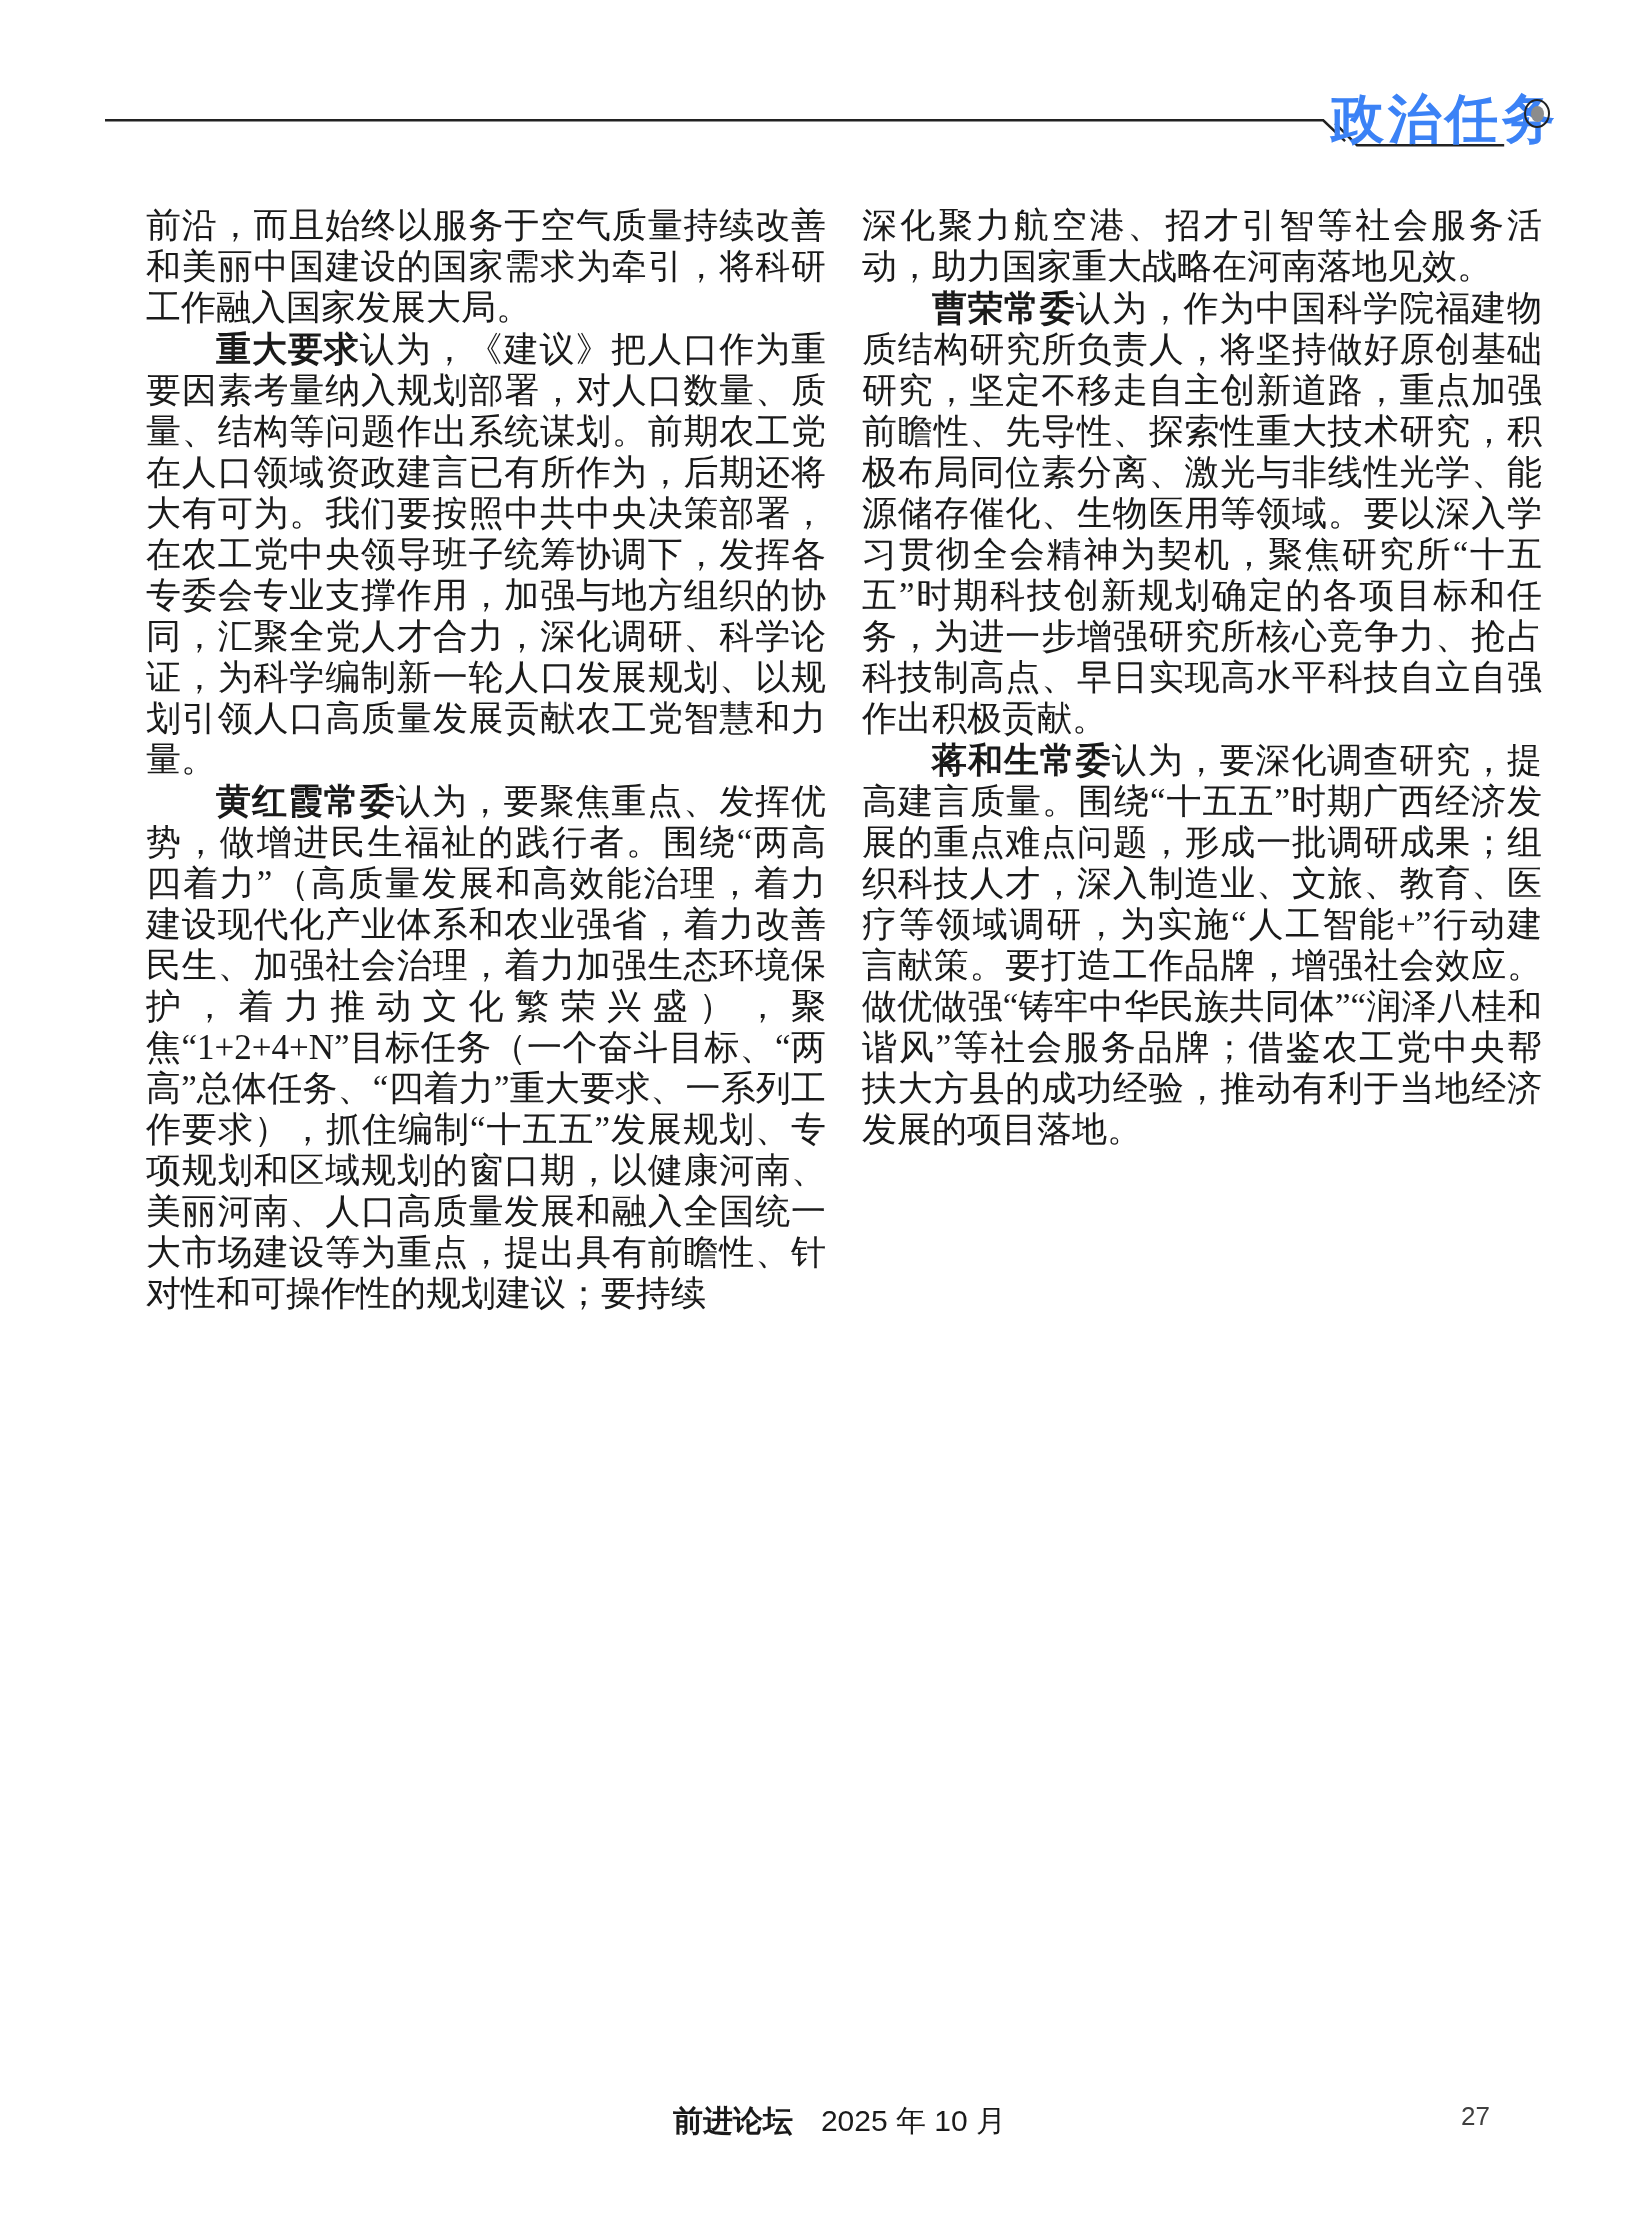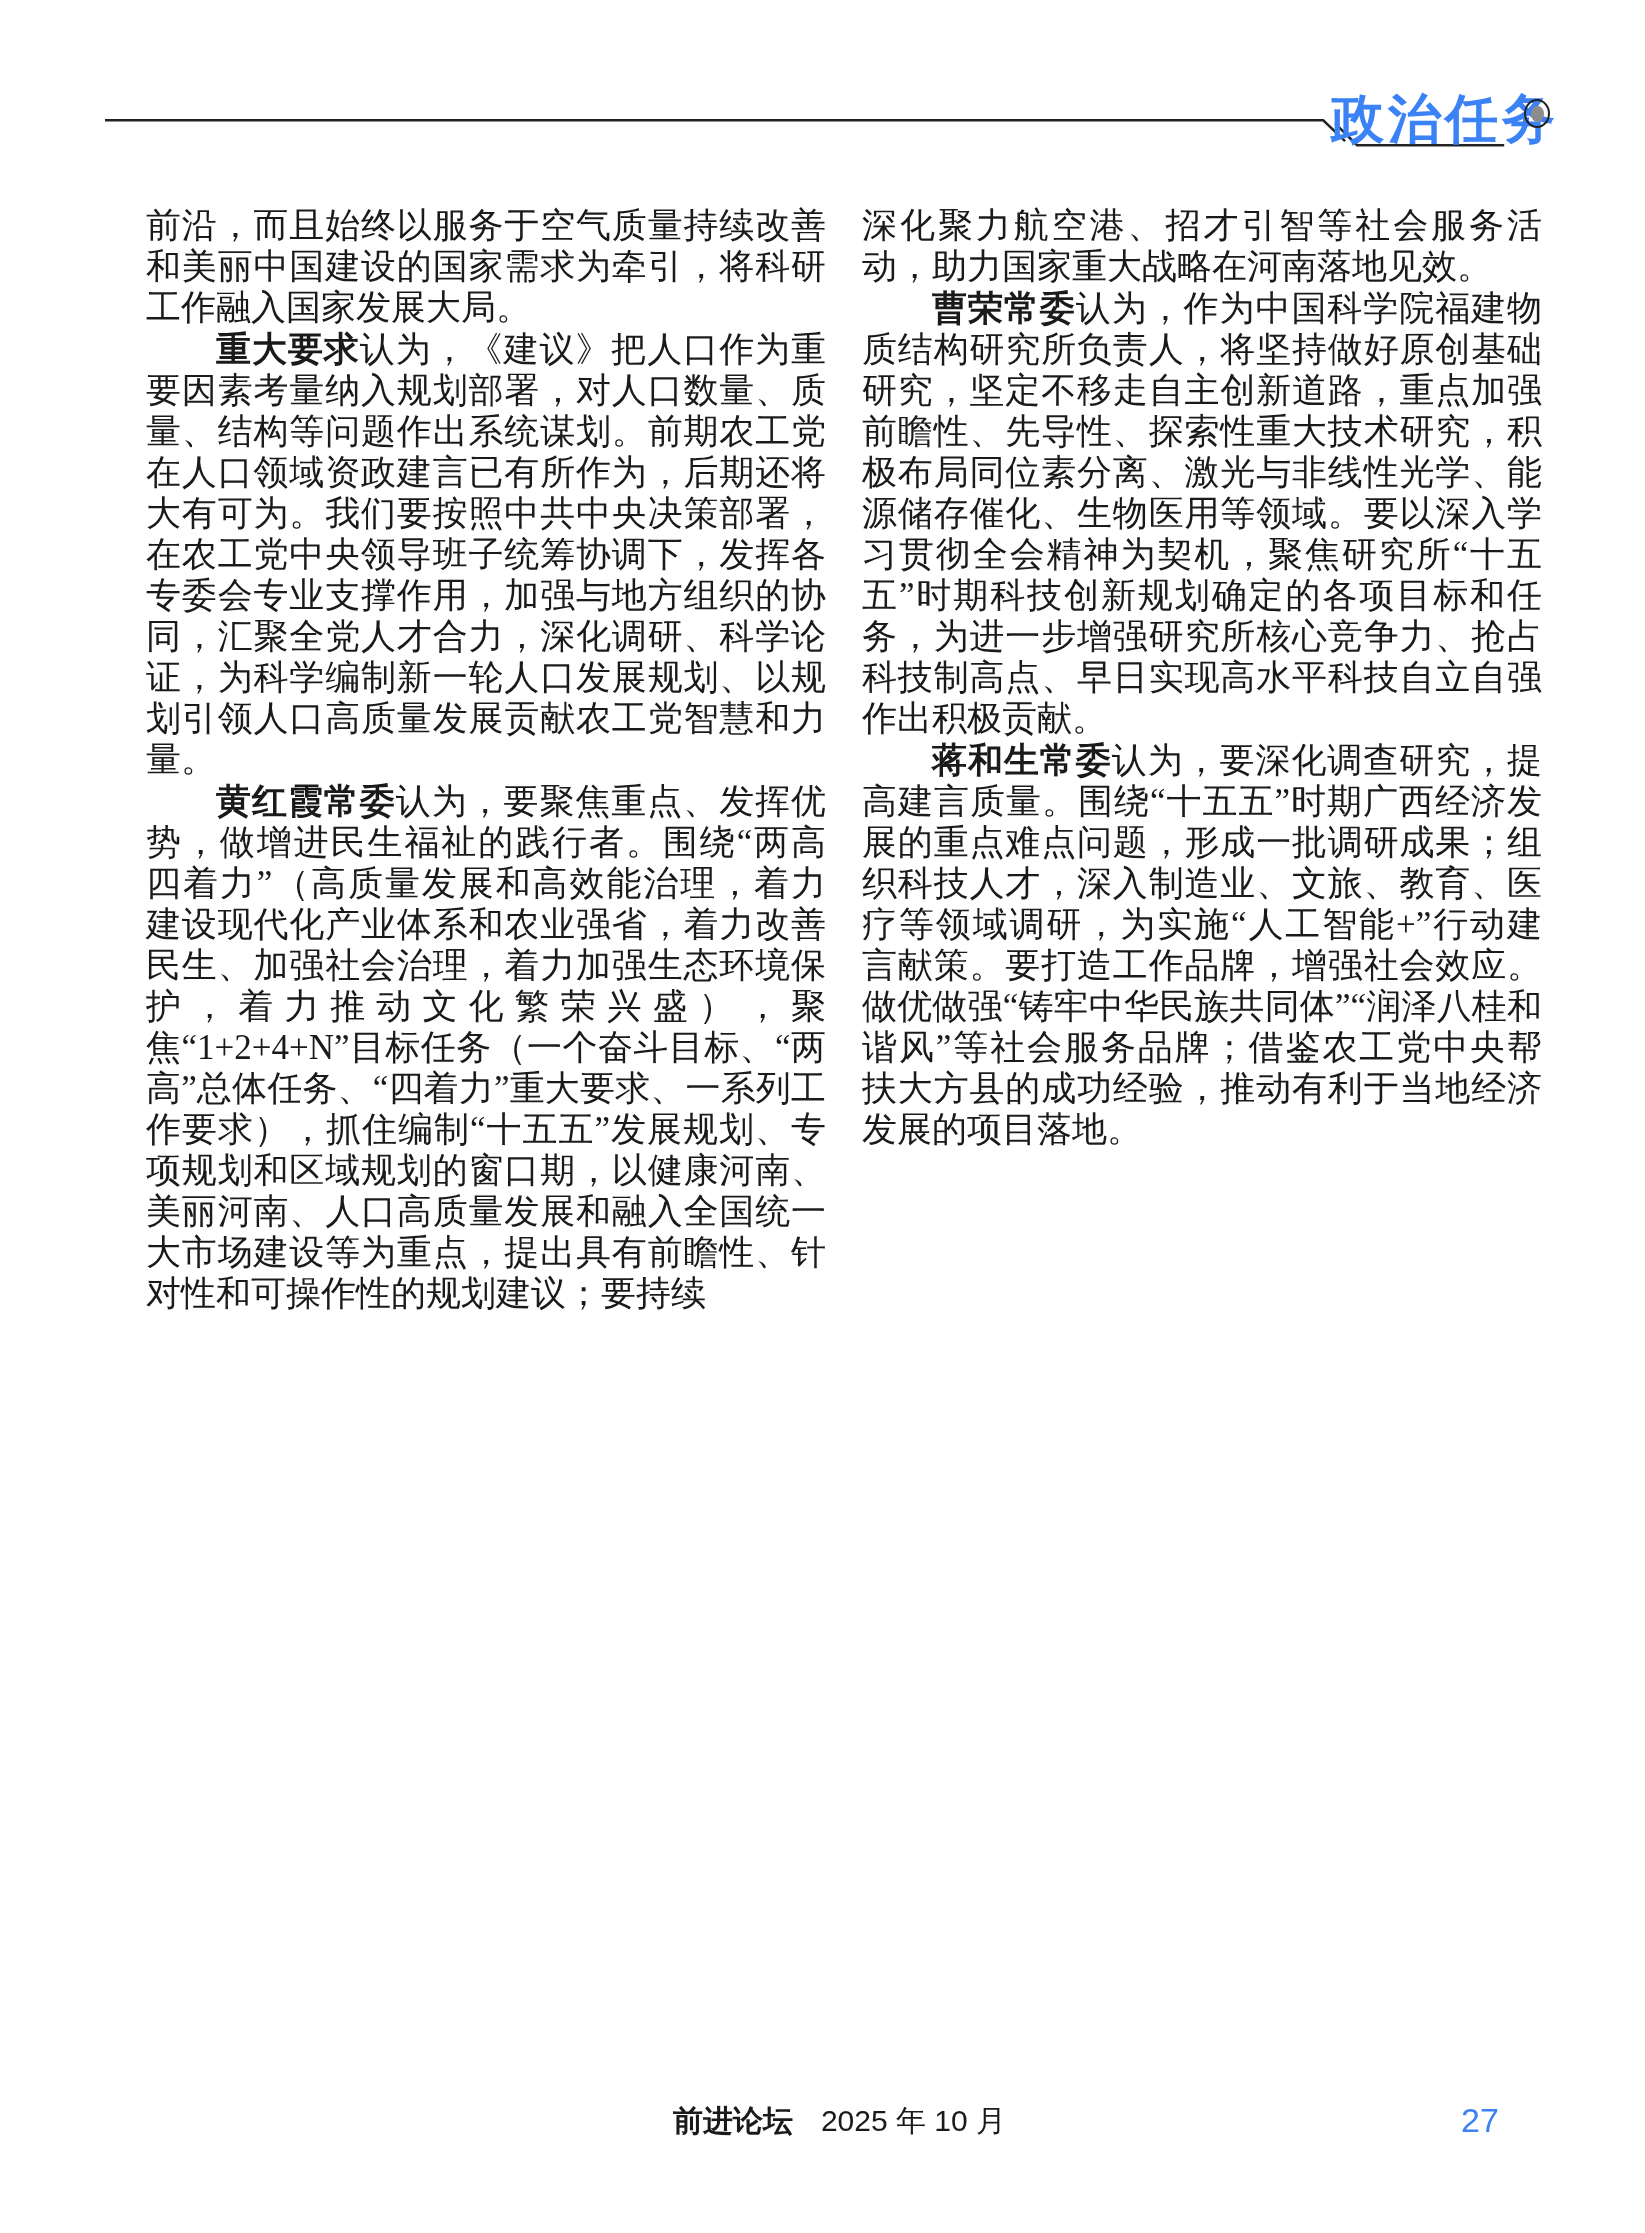--- a/index.html
+++ b/index.html
@@ -90,23 +90,23 @@
     font-weight: 700;
     margin-right: 28px;
   }
   .footer .date {
     font-weight: 400;
   }
   .page-number {
     position: absolute;
     top: 2101px;
     left: 1461px;
-    font-size: 34px;
+    font-size: 26px;
     font-family: "Liberation Sans", "DejaVu Sans", sans-serif;
-    color: #3b82f6;
+    color: #404040;
   }
 </style>
 </head>
 <body>
 
 <div class="page">
 
   <svg class="header-rule" width="1646" height="179" viewBox="0 0 1654 180">
     <path d="M105 121 L1330 121 L1352 142" fill="none" stroke="#222222" stroke-width="2.5"></path>
     <path d="M1342 124 L1364 146 L1512 146" fill="none" stroke="#222222" stroke-width="2.5"></path>

